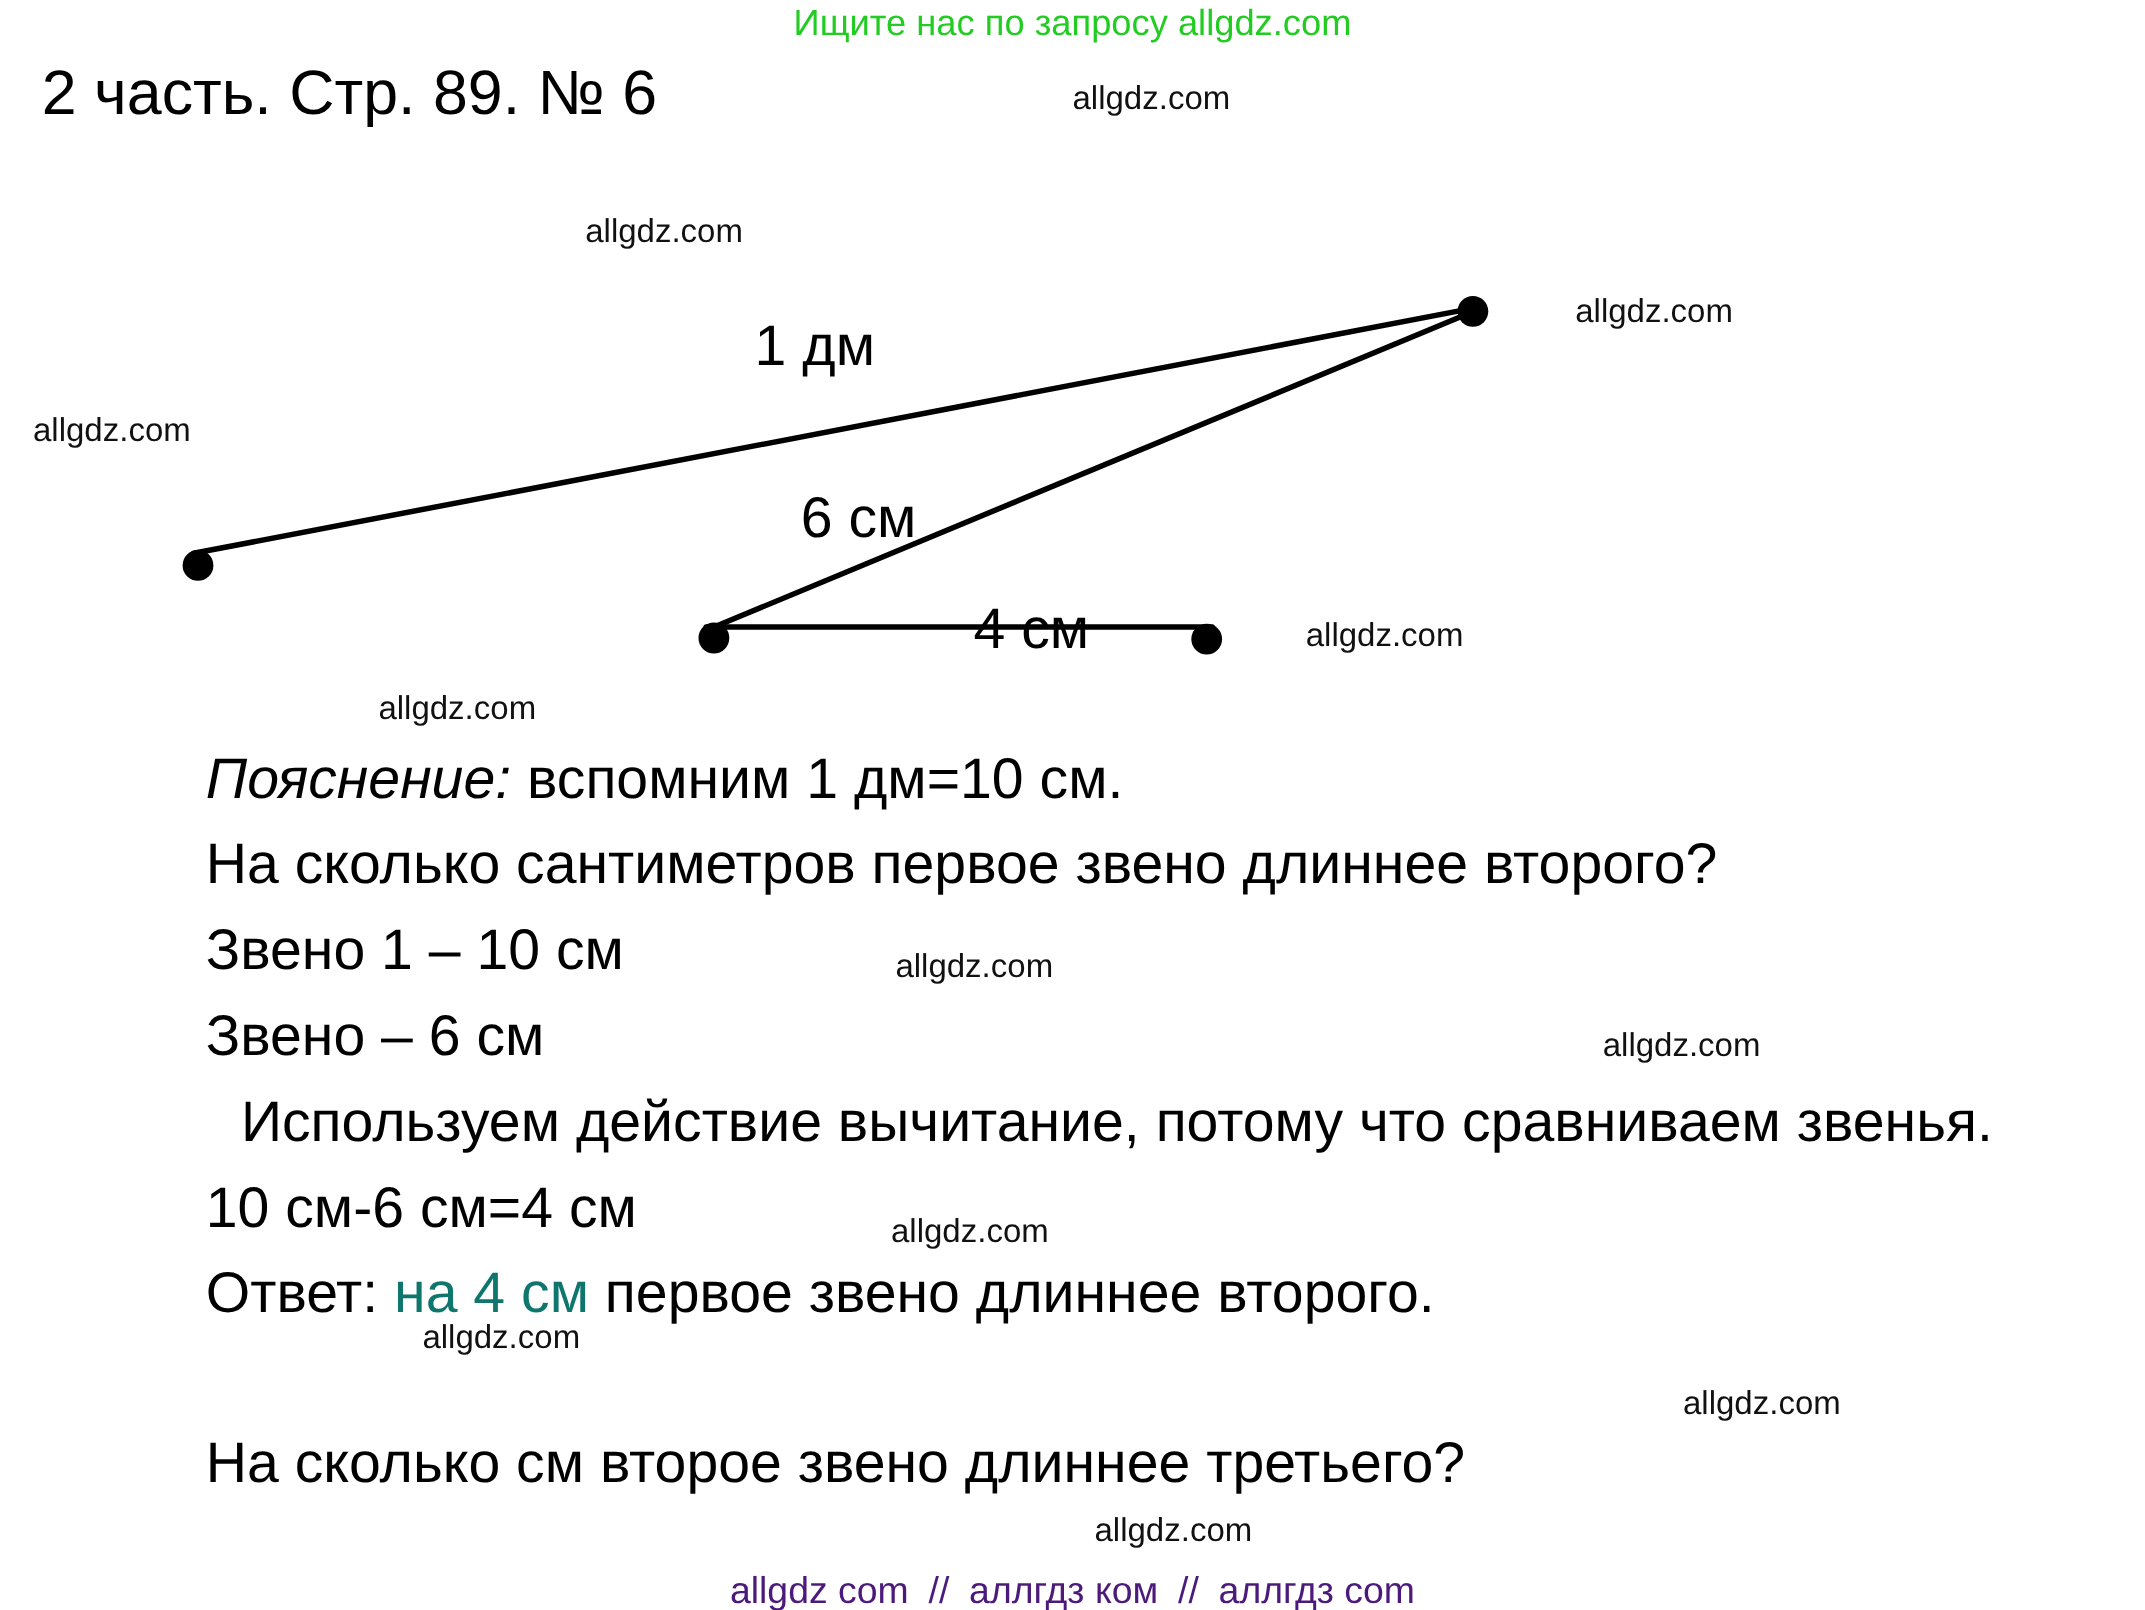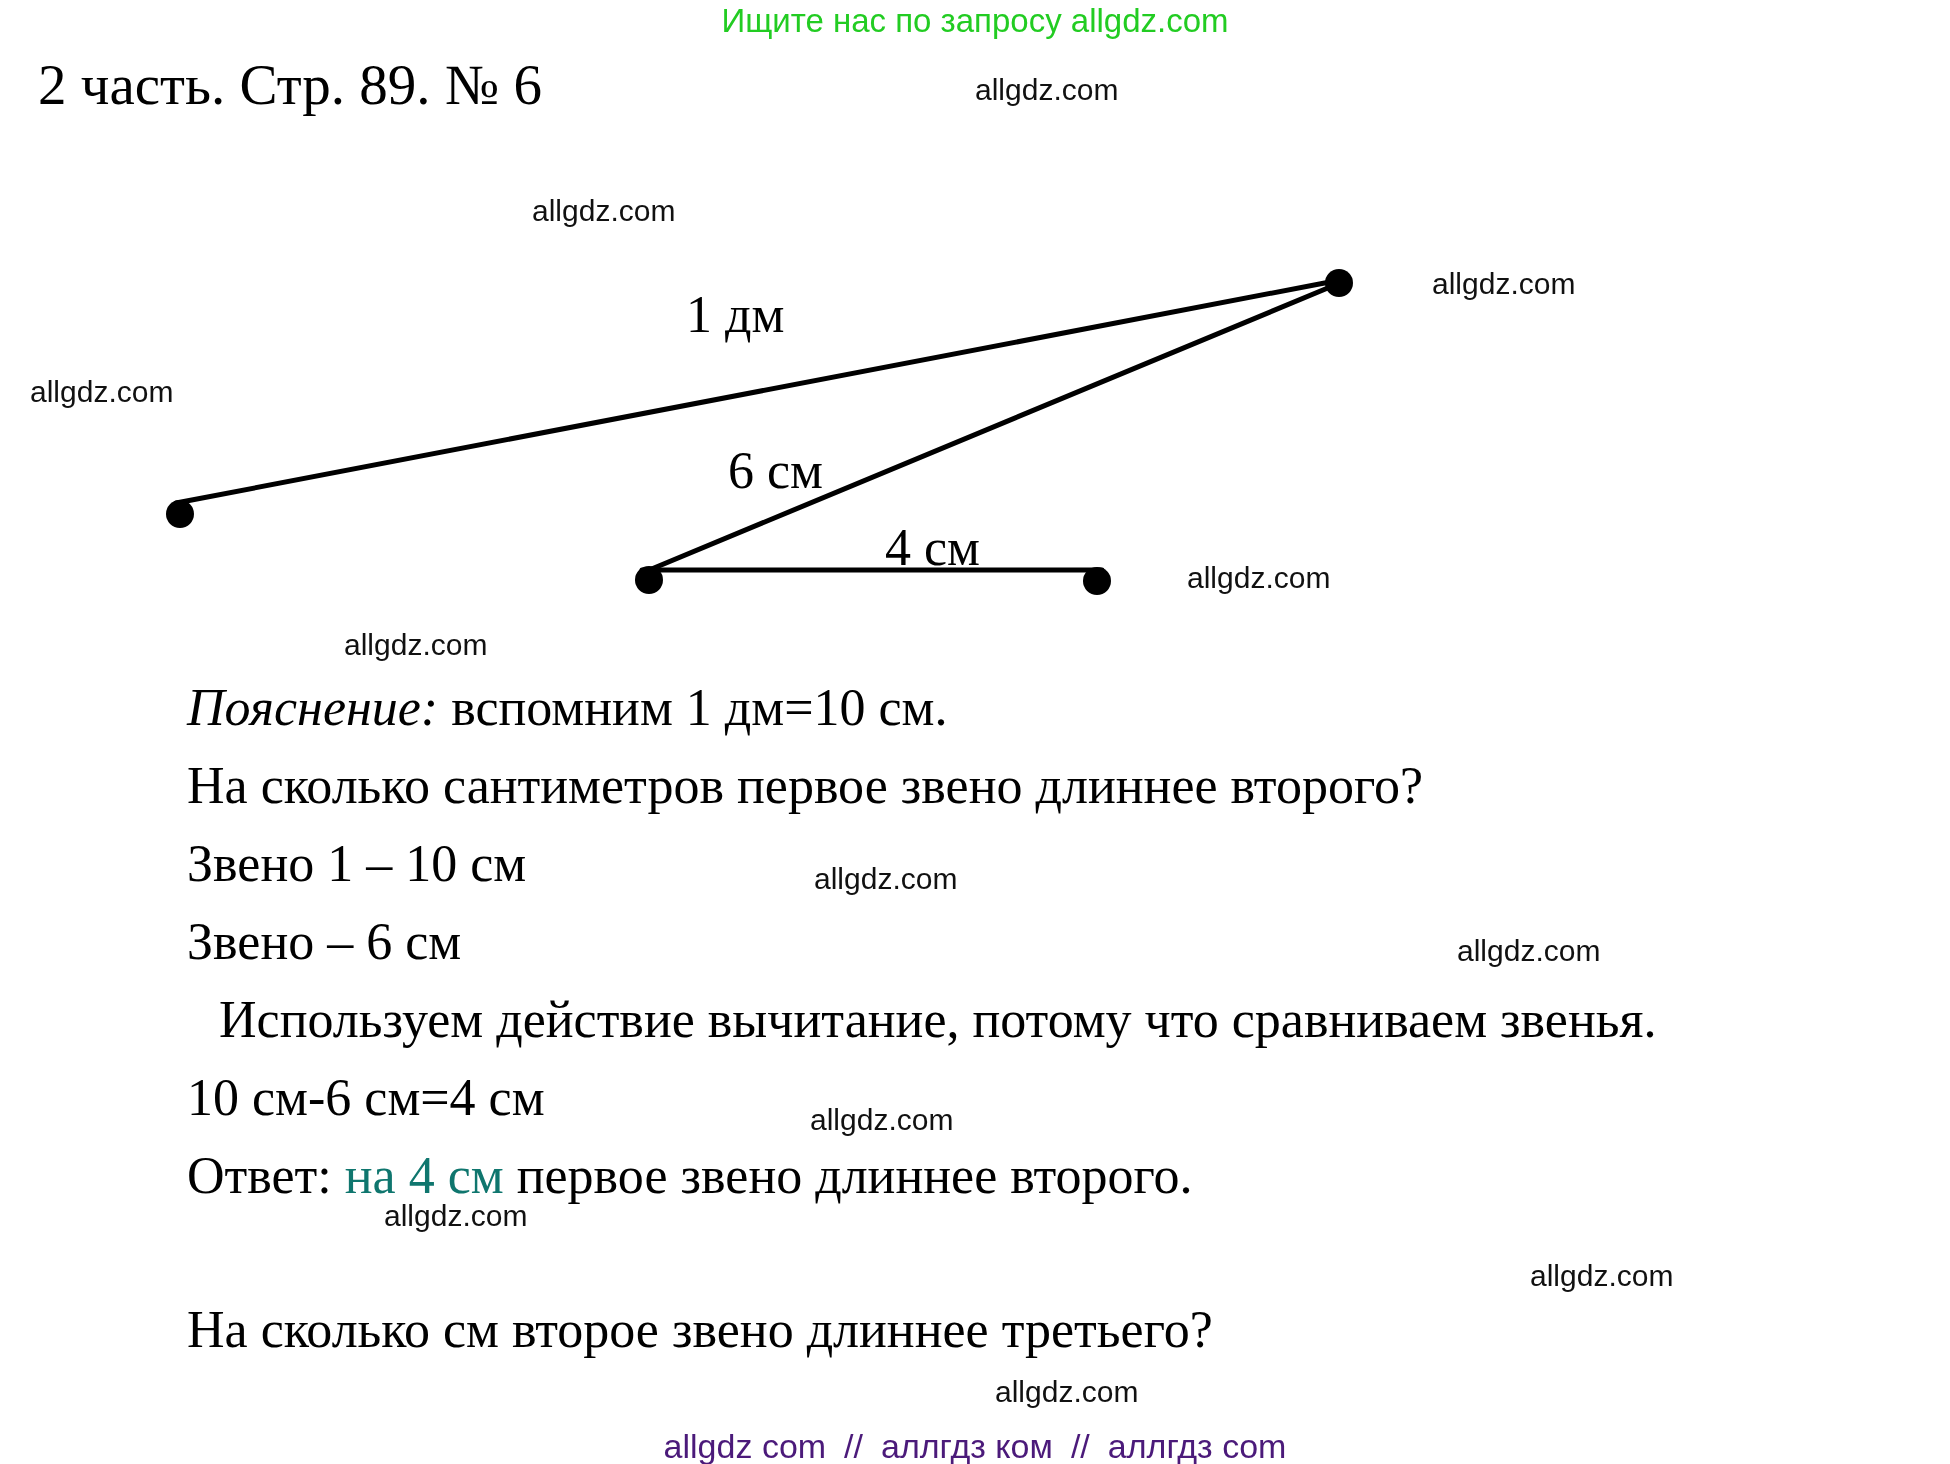--- a/index.html
+++ b/index.html
@@ -1,19 +1,19 @@
 <!DOCTYPE html>
 <html><head>
 <meta charset="utf-8">
 <style>
   html, body { margin: 0; padding: 0; background: #ffffff; }
   body { width: 1950px; height: 1464px; position: relative; overflow: hidden; }
   .abs { position: absolute; white-space: nowrap; }
   .sans { font-family: "Liberation Sans", sans-serif; }
-  .serif { font-family: Liberation Serif, serif; }
+  .serif { font-family: Liberation Sans, sans-serif; }
   .header-banner { left: 0; width: 1950px; top: 0; text-align: center; font-size: 33px; line-height: 42px; color: #22cc22; }
   .page-title { left: 38px; top: 52px; font-size: 57px; line-height: 66px; color: #000; }
   .wm { font-size: 30px; line-height: 36px; color: #111; }
   .diagram { position: absolute; left: 0; top: 0; }
   .seg-label { font-size: 52px; line-height: 56px; color: #000; }
   .body-line { left: 187px; font-size: 52px; line-height: 60px; color: #000; }
   .italic { font-style: italic; }
   .accent { color: #0f766e; }
   .footer { left: 0; width: 1950px; top: 1426px; text-align: center; font-size: 34px; line-height: 40px; color: #4b1a7a; }
   .footer .sep { padding: 0 18px; }
@@ -30,21 +30,21 @@
   <line x1="642" y1="573" x2="1335" y2="285" stroke="#000" stroke-width="5" stroke-linecap="round"></line>
   <line x1="642" y1="570" x2="1102" y2="570" stroke="#000" stroke-width="5" stroke-linecap="round"></line>
   <circle cx="180" cy="514" r="14" fill="#000"></circle>
   <circle cx="1339" cy="283" r="14" fill="#000"></circle>
   <circle cx="649" cy="580" r="14" fill="#000"></circle>
   <circle cx="1097" cy="581" r="14" fill="#000"></circle>
 </svg>
 
 <div class="abs serif seg-label" style="left:686px; top:287px;">1 дм</div>
 <div class="abs serif seg-label" style="left:728px; top:443px;text-align:right;">6 см</div>
-<div class="abs serif seg-label" style="left:885px; top:520px;">4 см</div>
+<div class="abs serif seg-label" style="left:885px; top:544px;">4 см</div>
 
 <div class="abs serif body-line" style="top:678px;">
   <span class="italic">Пояснение:</span><span> вспомним 1 дм=10 см.</span>
 </div>
 <div class="abs serif body-line" style="top:756px;">На сколько сантиметров первое звено длиннее второго?</div>
 <div class="abs serif body-line" style="top:834px;">Звено 1 – 10 см</div>
 <div class="abs serif body-line" style="top:912px;">Звено – 6 см</div>
 <div class="abs serif body-line" style="top:990px;margin-left:32px;">Используем действие вычитание, потому что сравниваем звенья.</div>
 <div class="abs serif body-line" style="top:1068px;">10 см-6 см=4 см</div>
 <div class="abs serif body-line" style="top:1146px;">

